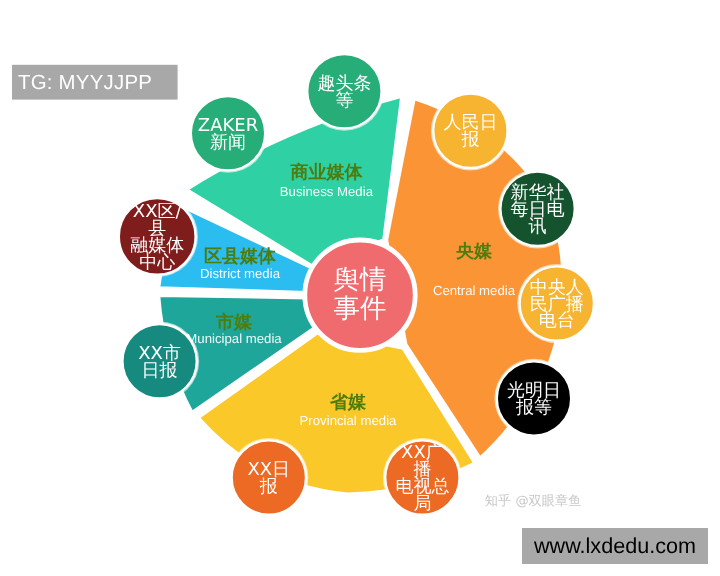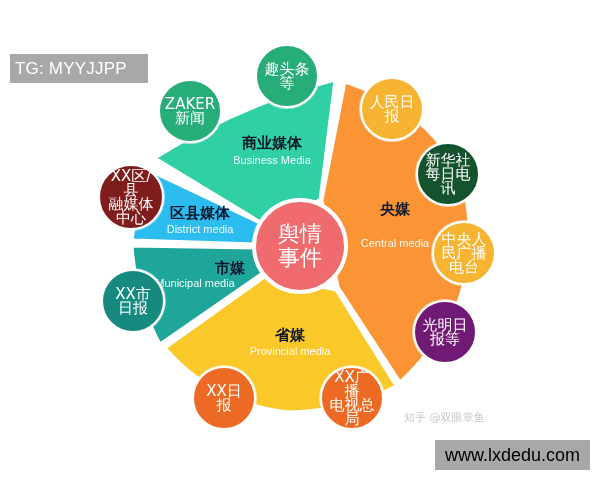--- a/index.html
+++ b/index.html
@@ -15,21 +15,21 @@
   .url-box {
     position: absolute; left: 435px; top: 440px; width: 155px; height: 30px;
     background: #a8a8a8; color: #000000; font-family: "Liberation Sans", sans-serif;
     font-size: 18px; line-height: 30px; text-align: center;
   }
   .watermark {
     position: absolute; left: 404px; top: 410px; font-size: 11px; color: #c8c8c8;
     font-family: "DejaVu Sans", sans-serif;
   }
   svg.diagram { position: absolute; left: 0; top: 0; }
-  .seg-title { position: absolute; color: #0f172a; font-weight: bold; font-size: 15px; text-align: center; white-space: nowrap; }
+  .seg-title { position: absolute; color: #4d7c0f; font-weight: bold; font-size: 15px; text-align: center; white-space: nowrap; }
   .seg-sub { position: absolute; color: #ffffff; font-size: 11px; text-align: center; white-space: nowrap; font-family: "Liberation Sans", sans-serif; opacity: 0.95; }
   .bubble {
     position: absolute; border-radius: 50%; border: 2px solid #ffffff; box-sizing: border-box;
     display: flex; align-items: center; justify-content: center; text-align: center;
     color: #ffffff; font-size: 15px; line-height: 14px; padding: 0 6px; white-space: pre-line;
     box-shadow: 0 0 0 1px rgba(255,255,255,0.6);
   }
   .center-circle {
     position: absolute; left: 252px; top: 198px; width: 96px; height: 96px; border-radius: 50%;
     background: #ef6b6e; border: 4px solid #ffffff; box-sizing: border-box;
@@ -54,21 +54,21 @@
 
   <path d="M165,348 L266,276 L336,290 L396,386 Q350,410 290,412 Q215,405 165,348 Z" fill="#fbc829" stroke="#ffffff" stroke-width="3"></path>
 </svg>
 
 <div class="seg-title" style="left:222px; top:134px; width:100px;">商业媒体</div>
 <div class="seg-sub" style="left:212px; top:154px; width:120px;">Business Media</div>
 
 <div class="seg-title" style="left:150px; top:204px; width:100px;">区县媒体</div>
 <div class="seg-sub" style="left:140px; top:223px; width:120px;">District media</div>
 
-<div class="seg-title" style="left:145px; top:259px; width:100px;text-align:right;">市媒</div>
+<div class="seg-title" style="left:145px; top:259px; width:100px;">市媒</div>
 <div class="seg-sub" style="left:135px; top:277px; width:120px;">Municipal media</div>
 
 <div class="seg-title" style="left:240px; top:326px; width:100px;">省媒</div>
 <div class="seg-sub" style="left:230px; top:345px; width:120px;">Provincial media</div>
 
 <div class="seg-title" style="left:345px; top:200px; width:100px;">央媒</div>
 <div class="seg-sub" style="left:335px; top:237px; width:120px;">Central media</div>
 
 <div class="center-circle">舆情
 事件</div>
@@ -84,16 +84,16 @@
 
 <div class="bubble" style="left:192px; top:366px; width:64px; height:64px; background:#ec6a24;">XX日报</div>
 <div class="bubble" style="left:320px; top:366px; width:64px; height:64px; background:#ec6a24;">XX广播
 电视总局</div>
 
 <div class="bubble" style="left:360px; top:77px; width:64px; height:64px; background:#f6b431;">人民日报</div>
 <div class="bubble" style="left:416px; top:142px; width:64px; height:64px; background:#14532d;">新华社每日电
 讯</div>
 <div class="bubble" style="left:432px; top:221px; width:64px; height:64px; background:#f6b431;">中央人民广播
 电台</div>
-<div class="bubble" style="left:413px; top:300px; width:64px; height:64px; background:#701a75;">光明日报等</div>
+<div class="bubble" style="left:413px; top:300px; width:64px; height:64px; background:#000000;">光明日报等</div>
 
 <div class="watermark">知乎 @双眼章鱼</div>
 <div class="url-box">www.lxdedu.com</div>
 
 </body></html>

